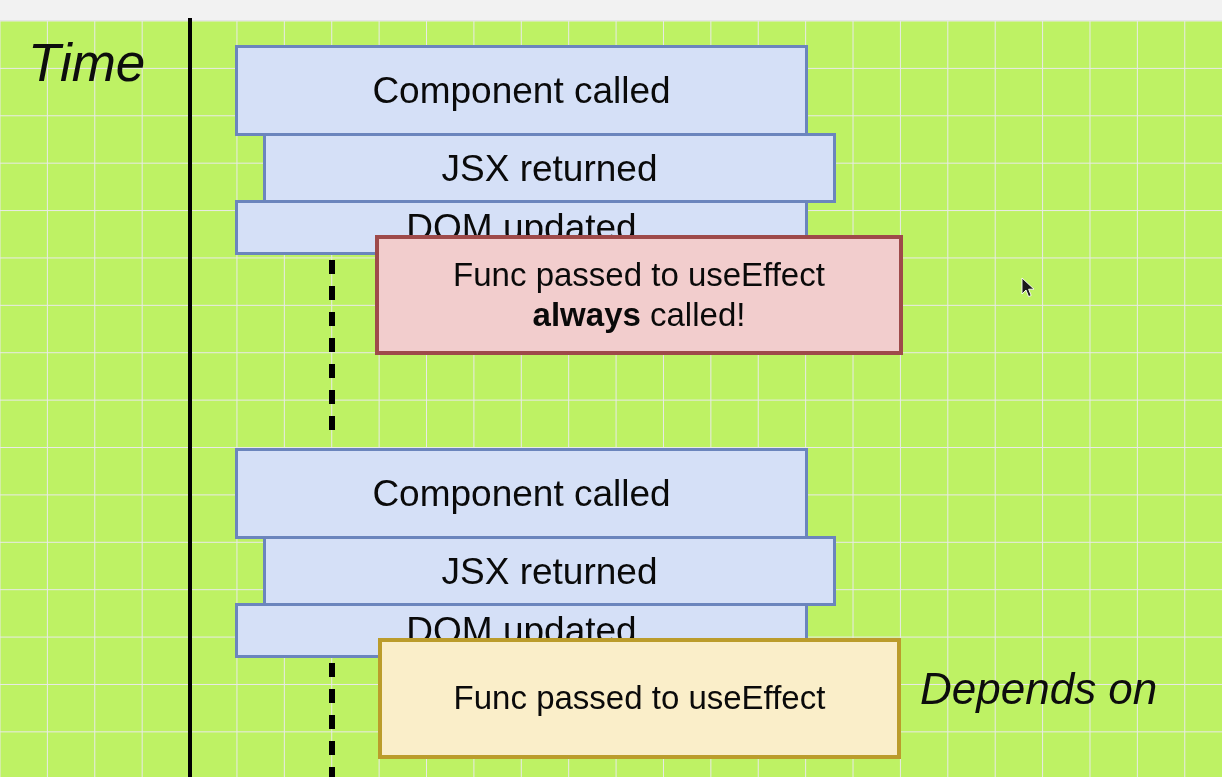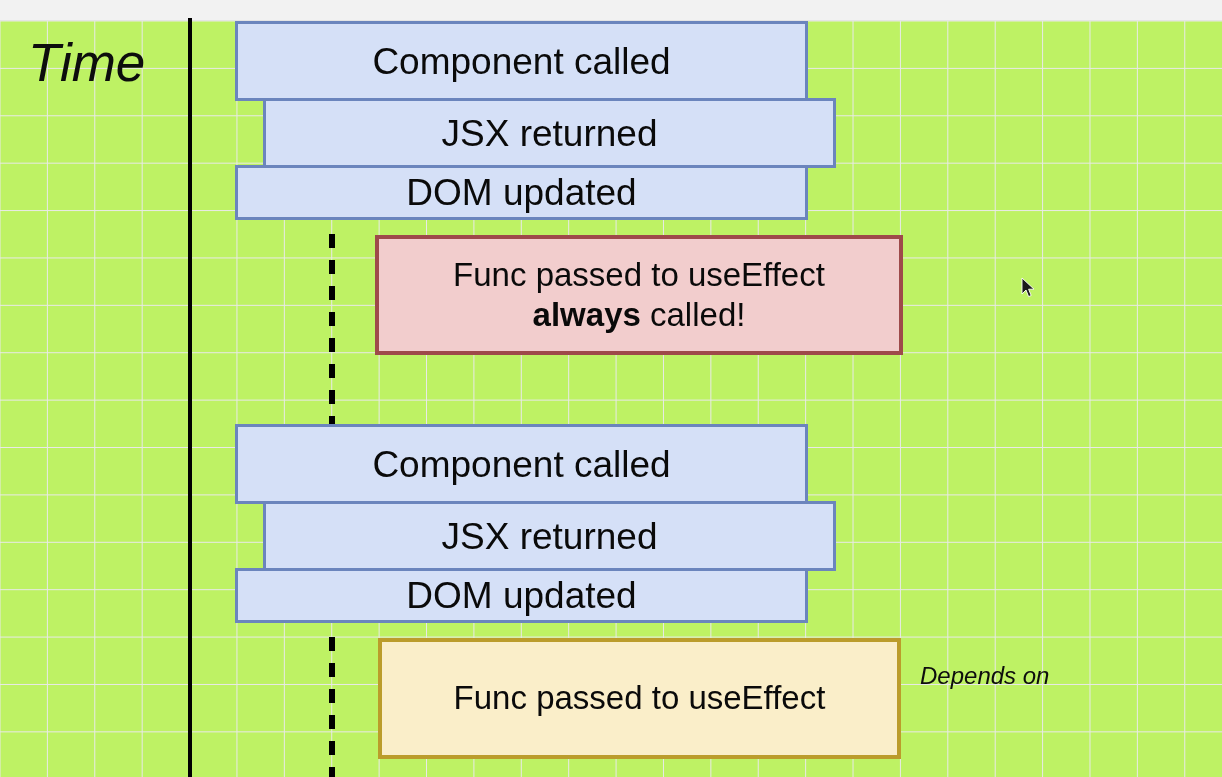--- a/index.html
+++ b/index.html
@@ -90,21 +90,21 @@
     background: #d5e0f7;
     border: 3px solid #6b85bd;
     display: flex;
     align-items: center;
     justify-content: center;
     font-size: 37px;
     color: #0a0a0a;
     line-height: 1;
   }
   .step-box + .step-box { margin-top: -3px; }
-  .step-box.h1 { height: 80px; }
+  .step-box.h1 { height: 91px; margin-top: 24px; }
   .step-box.h2 { height: 70px; margin-left: 28px; }
   .step-box.h3 { height: 55px; }
 
   
   .callout {
     position: absolute;
     box-sizing: border-box;
     display: flex;
     flex-direction: column;
     align-items: center;
@@ -133,21 +133,21 @@
     background: #faeec9;
     border: 4px solid #bb9c2b;
   }
 
   
   #annotation-depends {
     position: absolute;
     left: 920px;
     top: 660px;
     font-style: italic;
-    font-size: 24px;
+    font-size: 44px;
     color: #0d0d0d;
     line-height: 1.32;
     white-space: nowrap;
   }
 
   
   #mouse-cursor {
     position: absolute;
     left: 1021px;
     top: 277px;

